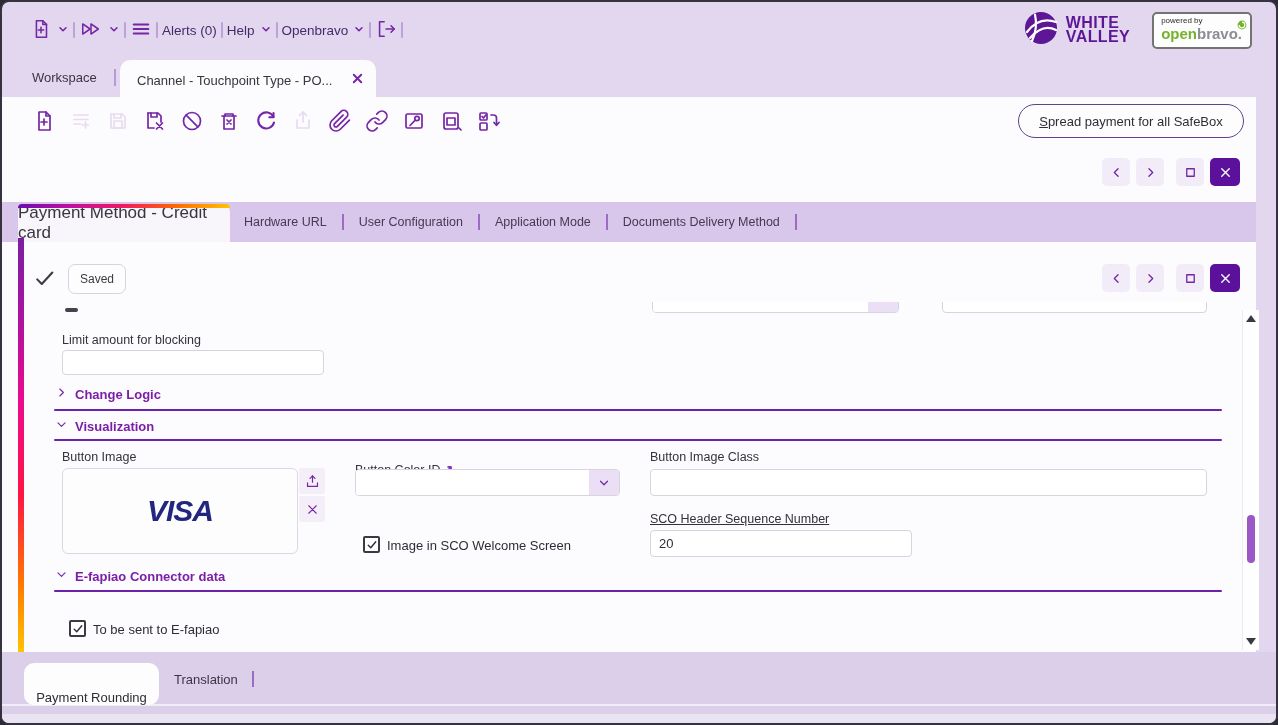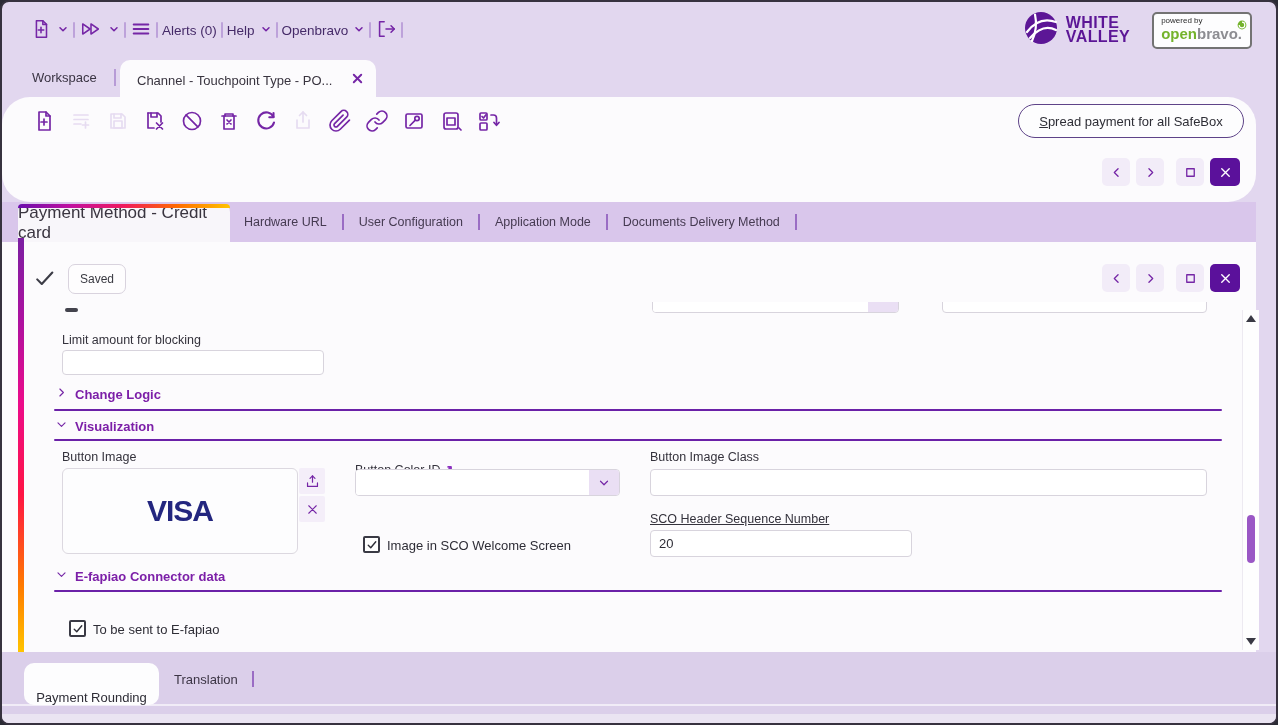--- a/index.html
+++ b/index.html
@@ -29,21 +29,21 @@
 .ob-green { color:#74b32c; } .ob-gray { color:#8d8d92; }
 .ob-swirl { position:absolute; top:2px; right:3px; }
 
 
 .workspace-tab { position:absolute; left:30px; top:56px; height:39px; display:flex; align-items:center; font-size:13px; color:#3a3443; }
 .tabsep { position:absolute; left:112px; top:67px; width:2px; height:17px; background:#b79bd6; }
 .main-tab { position:absolute; left:118px; top:58px; width:256px; height:40px; background:#fcfbfd; border-radius:10px 10px 0 0; display:flex; align-items:center; padding:0 12px 0 17px; gap:8px; }
 .main-tab-title { font-size:13px; color:#39343f; flex:1; white-space:nowrap; overflow:hidden; }
 
 
-.toolbar-panel { position:absolute; top:95px; left:0; right:20px; height:105px; background:#fcfbfd;border-radius:28px; }
+.toolbar-panel { position:absolute; top:95px; left:0; right:20px; height:105px; background:#fcfbfd; }
 .tool-row { position:absolute; left:27px; top:9px; display:flex; gap:7px; }
 .tbtn { width:30px; height:30px; display:flex; align-items:center; justify-content:center; border-radius:4px; }
 .spread-btn { position:absolute; left:1016px; top:7px; width:226px; height:34px; border:1px solid #5e4388; border-radius:17px; background:#fdfdfe; font-size:13px; color:#2e2e36; }
 .spread-btn .underlined { text-decoration:underline; }
 .nav-row { position:absolute; display:flex; gap:6px; }
 .navbtn { width:28px; height:28px; border-radius:5px; background:#f2ecf8; display:flex; align-items:center; justify-content:center; }
 .navbtn.max { margin-left:6px; }
 .navbtn.close { width:30px; background:#5b119b; }
 
 
@@ -62,21 +62,21 @@
 
 .form-area { position:absolute; left:0; right:0; top:60px; height:350px; overflow:hidden; }
 .lbl { position:absolute; font-size:12.5px; color:#34323c; white-space:nowrap; }
 .input { position:absolute; background:#fff; border:1px solid #d8d4dd; border-radius:4px; font-size:13px; color:#2e2d36; padding:0 8px; }
 .combo { position:absolute; background:#fff; border:1px solid #d8d4dd; border-radius:4px; display:flex; overflow:hidden; }
 .combo input { flex:1; border:none; padding:0 8px; font-size:13px; color:#2e2d36; min-width:0; }
 .picker { width:30px; background:#eadff4; display:flex; align-items:center; justify-content:center; }
 .section-head { position:absolute; display:flex; align-items:center; gap:7px; font-size:13px; font-weight:bold; color:#7c1fa8; }
 .section-rule { position:absolute; left:52px; width:1168px; height:2px; background:#6b21a8; border-radius:1px; }
 .img-box { position:absolute; left:60px; top:166px; width:236px; height:86px; background:#fdfdfe; border:1px solid #dcd8e0; border-radius:6px; display:flex; align-items:center; justify-content:center; }
-.visa { font-size:30px; font-weight:bold; color:#23267f; letter-spacing:-1px; }
+.visa { font-size:30px; font-weight:bold; font-style:italic; color:#23267f; letter-spacing:-1px; }
 .sidebtn { position:absolute; left:297px; width:26px; height:26px; background:#f4eef9; display:flex; align-items:center; justify-content:center; border-radius:2px; }
 .linkout { color:#8b2fc0; font-weight:bold; font-size:13px; margin-left:2px; }
 .checkbox { position:absolute; width:17px; height:17px; background:#fff; border:2px solid #3a3a45; border-radius:2px; display:flex; align-items:center; justify-content:center; }
 .cb-label { position:absolute; font-size:13px; color:#2e2d36; white-space:nowrap; }
 .dash { position:absolute; left:63px; top:6px; width:13px; height:4px; background:#43434d; border-radius:2px; }
 
 
 .scrollbar { position:absolute; left:1240px; top:308px; width:17px; height:340px; background:#fefefe; border-left:1px solid #edeaf1; }
 .sb-up { position:absolute; left:3px; top:5px; width:0; height:0; border-left:5px solid transparent; border-right:5px solid transparent; border-bottom:7px solid #3a3a44; }
 .sb-down { position:absolute; left:3px; bottom:5px; width:0; height:0; border-left:5px solid transparent; border-right:5px solid transparent; border-top:7px solid #3a3a44; }

